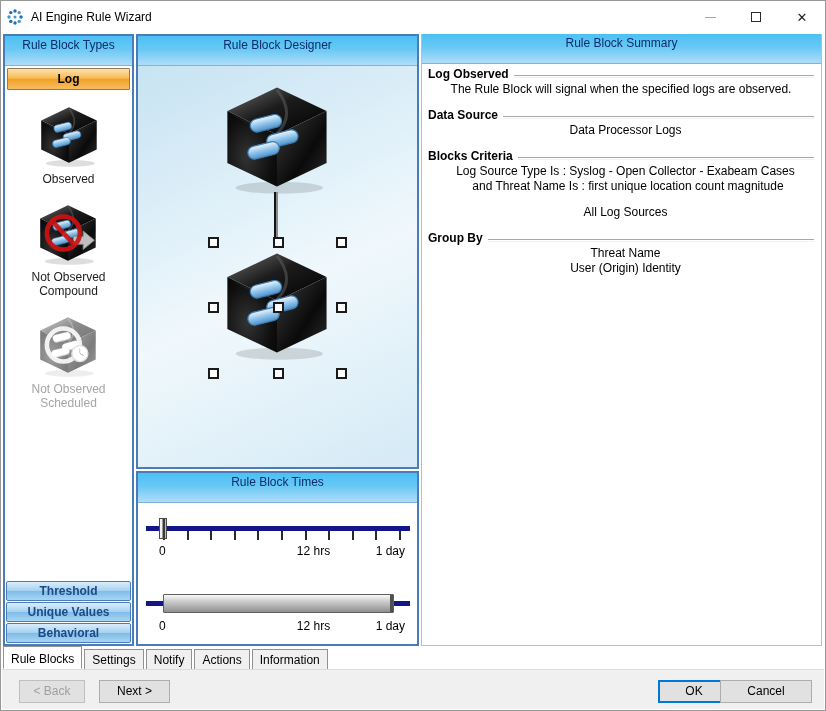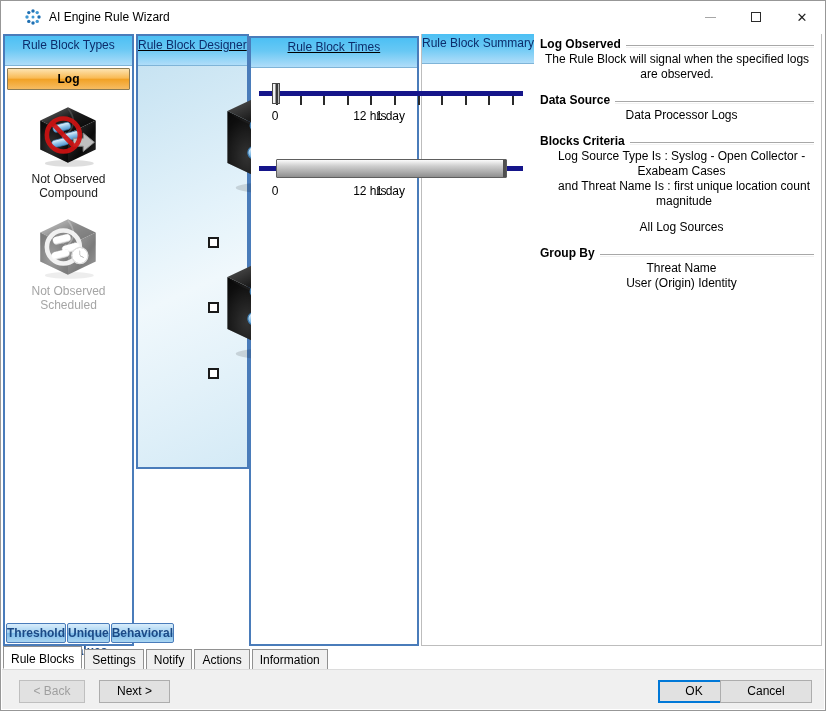--- a/index.html
+++ b/index.html
@@ -1,20 +1,20 @@
 <!DOCTYPE html>
 <html><head>
 <meta charset="utf-8">
 <style>
   * { margin:0; padding:0; box-sizing:border-box; }
   html,body { width:826px; height:711px; font-family:"Liberation Sans", sans-serif; background:#fff; }
   .window { position:absolute; inset:0; border:1px solid #979797; background:#fff; overflow:hidden; }
 
   
-  .titlebar { height:32px; display:flex; align-items:center; padding-left:23px; background:#fff; }
+  .titlebar { height:32px; display:flex; align-items:center; padding-left:5px; background:#fff; }
   .titlebar .title { font-size:12px; color:#000; margin-left:7px; }
   .win-controls { margin-left:auto; display:flex; height:32px; }
   .win-btn { width:46px; height:32px; display:flex; align-items:center; justify-content:center; font-size:13px; color:#222; }
   .min-glyph { width:11px; height:0; border-top:1px solid #a6a6a6; display:block; }
   .max-glyph { width:10px; height:10px; border:1px solid #2b2b2b; display:block; }
 
   
   .main { position:absolute; top:33px; left:0; right:0; height:612px; display:flex; }
   .panel-header { height:30px; line-height:19px; text-align:center; font-size:12px; color:#0d2d6b;
     background:linear-gradient(180deg,#4cc0f4 0%,#68c8f4 45%,#b0ddf9 100%);
@@ -25,27 +25,27 @@
     display:flex; flex-direction:column; }
   .log-btn { margin:2px; height:22px; line-height:20px; text-align:center; font-size:12px; font-weight:bold; color:#000;
     background:linear-gradient(180deg,#fde3b0 0%,#f9bb55 45%,#f2a226 52%,#f7bc62 100%);
     border:1px solid #8d7c55; border-radius:1px; }
   .icon-list { flex:1; display:flex; flex-direction:column; align-items:center; padding-top:10px; overflow:hidden; }
   .icon-item { display:flex; flex-direction:column; align-items:center; margin-bottom:14px; }
   .icon-item svg { width:66px; height:66px; }
   .icon-label { font-size:12px; color:#1c1c1c; text-align:center; white-space:pre-line; line-height:14px; margin-top:4px; }
   .icon-item.disabled svg { filter:grayscale(1) brightness(1.6) opacity(.55); }
   .icon-item.disabled .icon-label { color:#a5a5a5; }
-  .type-btns { display:flex; gap:1px; padding:1px; }
+  .type-btns { display:flex; flex-direction:column; gap:1px; padding:1px; }
   .type-btn { height:20px; line-height:18px; text-align:center; font-size:12px; font-weight:bold; color:#1c4a86;
     background:linear-gradient(180deg,#d9edfb 0%,#a3d1f1 50%,#7fbce9 52%,#a9d5f2 100%);
     border:1px solid #4a7cba; border-radius:2px; }
 
   
-  .mid-col { width:283px; margin-left:2px; display:flex; flex-direction:row;text-decoration:underline; }
+  .mid-col { width:283px; margin-left:2px; display:flex; flex-direction:column; }
   .designer { height:435px; border:2px solid #4a7cba; display:flex; flex-direction:column; }
   .designer-body { position:relative; flex:1;
     background:linear-gradient(155deg,#c7e3f2 0%,#e3f2fa 38%,#f0f8fc 55%,#d4eaf6 100%); }
   .designer-body svg.cube { position:absolute; }
   .connector { position:absolute; background:#141414; border-right:2px solid #8a8a8a; }
   .handle { position:absolute; width:11px; height:11px; background:#fff; border:2px solid #1a1a1a; }
 
   .times { margin-top:2px; flex:1; border:2px solid #4a7cba; background:#fff; display:flex; flex-direction:column; }
   .times-body { position:relative; flex:1; background:#fff; }
   .track { position:absolute; height:5px; background:#15158a; }
@@ -56,21 +56,21 @@
   .range-bar { position:absolute; height:19px; border:1px solid #5e5e5e;
     background:linear-gradient(180deg,#fbfbfb 0%,#cfcfcf 35%,#8f8f8f 100%);
     box-shadow:inset -3px 0 0 #4f4f4f; border-radius:1px; }
   .slider-labels { position:absolute; width:100%; height:14px; font-size:12px; color:#000; }
   .slider-labels .l0 { position:absolute; left:21px; }
   .slider-labels .l1 { position:absolute; left:50%; transform:translateX(-50%);margin-left:36px; }
   .slider-labels .l2 { position:absolute; right:12px; }
 
   
   .right-panel { flex:1; margin-left:2px; margin-right:3px; border:1px solid #bdbdbd; border-top:none;
-    background:#fff; display:flex; flex-direction:row; }
+    background:#fff; display:flex; flex-direction:column; }
   .summary-body { padding:3px 7px 0 6px; font-size:12px; color:#000; }
   .sum-section { margin-bottom:11px;text-align:center; }
   .sum-title { display:flex; align-items:center; font-weight:bold; line-height:15px; }
   .sum-rule { flex:1; height:3px; border-top:1px solid #a8a8a8; border-bottom:1px solid #f2f2f2; margin:3px 0 0 5px; }
   .sum-line { padding-left:9px; line-height:15px; }
   .sum-line.indent2 { padding-left:14px; }
 
   
   .tabstrip { position:absolute; top:645px; left:2px; height:23px; display:flex; align-items:flex-end; }
   .tab { font-size:12px; color:#000; background:#f0f0f0; border:1px solid #919191; border-bottom:none;
@@ -162,20 +162,26 @@
 
   <div class="main">
 
     <div class="left-panel">
       <div class="panel-header">Rule Block Types</div>
       <div class="log-btn">Log</div>
 
       <div class="icon-list">
         <div class="icon-item">
           <svg viewBox="0 0 100 100">
+              <use href="#icon-cube"></use>
+            </svg>
+          <div class="icon-label">Observed</div>
+        </div>
+        <div class="icon-item">
+          <svg viewBox="0 0 100 100">
             <use href="#icon-cube"></use>
             <path d="M58,55 l15,0 0,-8 17,14 -17,14 0,-8 -15,0 z" fill="#c9c9c9" stroke="#8f8f8f" stroke-width="1.5" opacity=".95"></path>
             <g opacity=".92">
               <circle cx="43" cy="50" r="25" fill="none" stroke="#cf1212" stroke-width="7"></circle>
               <line x1="26" y1="32" x2="60" y2="68" stroke="#cf1212" stroke-width="7"></line>
             </g>
           </svg>
           <div class="icon-label">Not Observed
 Compound</div>
         </div>

